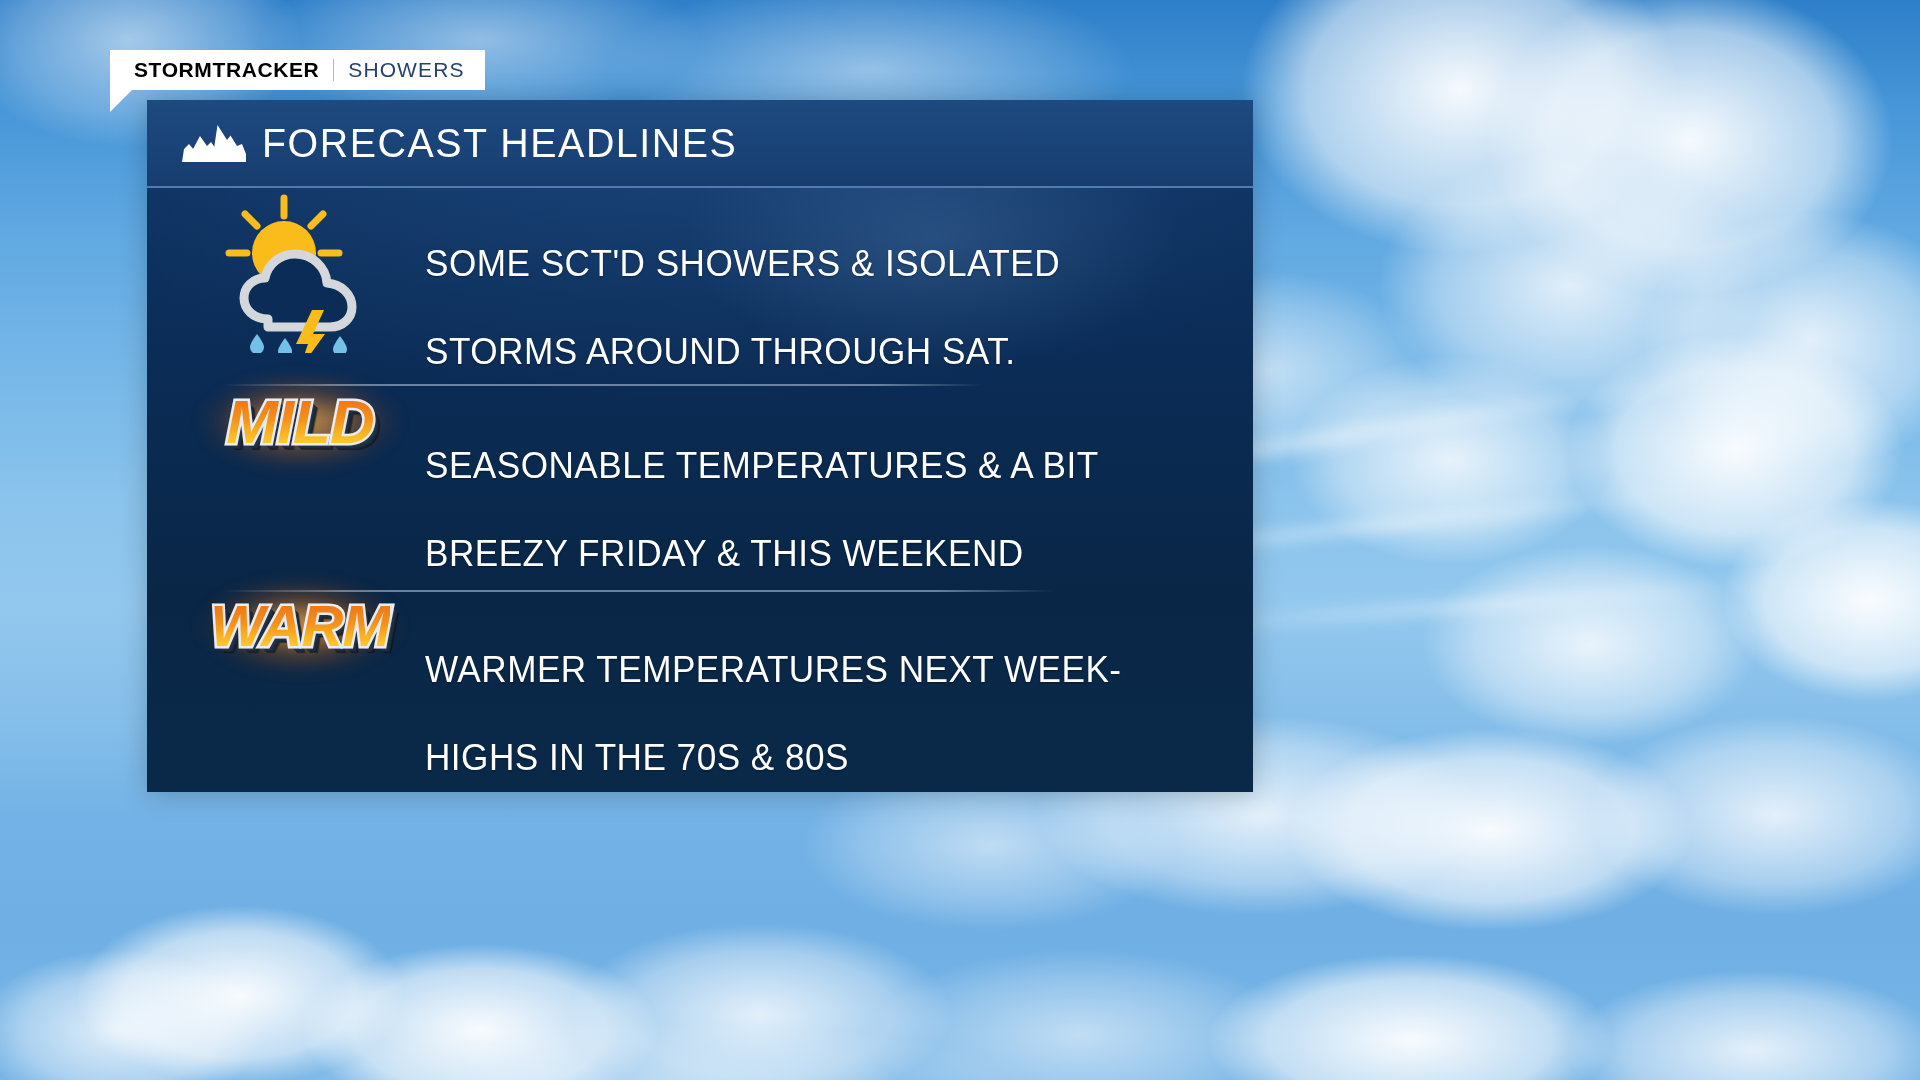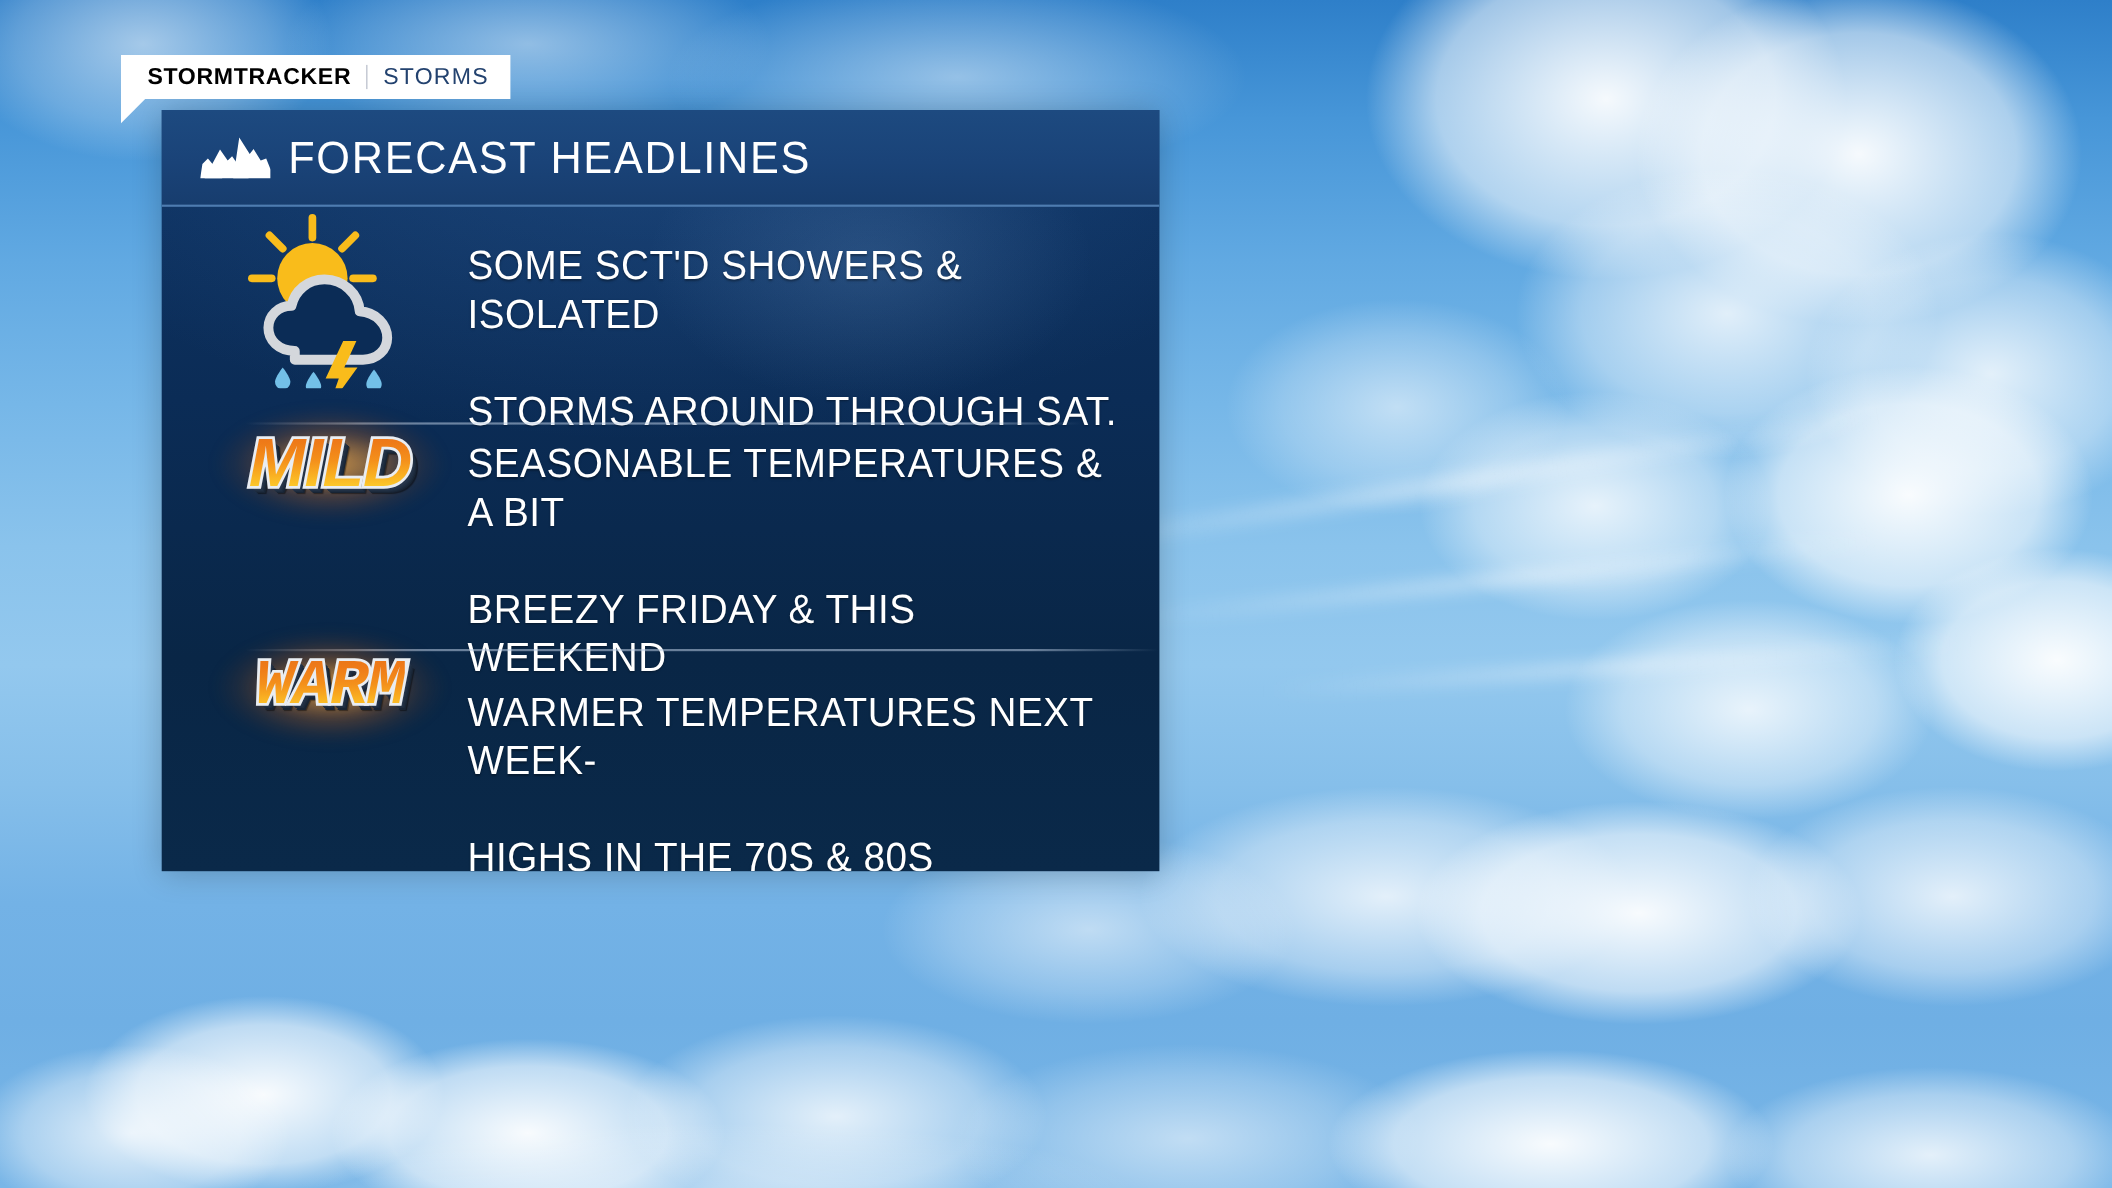--- a/index.html
+++ b/index.html
@@ -58,21 +58,21 @@
   }
   .brand-sep{
     width:1px;height:22px;background:#AFB6C4;margin:0 14px;display:inline-block;
   }
   .brand-light{
     color:#23426F;font-weight:400;font-size:21px;letter-spacing:1.1px;
   }
 
   
   #panel{
-    position:absolute;left:147px;top:100px;width:907px;height:692px;
+    position:absolute;left:147px;top:100px;width:1106px;height:692px;
     z-index:5;
     background:
       radial-gradient(110% 70% at 50% 0%,rgba(52,102,165,.38) 0%,rgba(13,52,103,0) 62%),
       linear-gradient(180deg,#0E3465 0%,#0B2C56 38%,#092646 72%,#0A2949 100%);
     box-shadow:0 2px 26px rgba(0,0,0,.22);
     overflow:hidden;
   }
   
   #panel .panel-haze{
     position:absolute;left:40%;top:-6%;width:62%;height:52%;
@@ -197,21 +197,21 @@
   <div class="cl w2" style="left:-60px;top:930px;width:360px;height:200px;"></div>
   <div class="cl w3" style="left:820px;top:930px;width:520px;height:210px;"></div>
   <div class="cl w" style="left:1150px;top:930px;width:520px;height:220px;"></div>
   <div class="cl w2" style="left:1520px;top:950px;width:470px;height:200px;"></div>
   <div class="cl hz" style="left:200px;top:1010px;width:900px;height:150px;"></div>
 </div>
 
 <div id="brand-tab">
   <span class="brand-strong">STORMTRACKER</span>
   <span class="brand-sep"></span>
-  <span class="brand-light">STORMS</span>
+  <span class="brand-light">SHOWERS</span>
 </div>
 
 <div id="panel">
   <div class="panel-haze"></div>
 
   <div id="panel-header">
     <span class="mtn-wrap">
       <svg width="64" height="42" viewBox="0 0 64 42" aria-hidden="true">
         <path fill="#ffffff" d="M35.5 3 L45 18 L48.5 13.5 L55 24 L60 22 L64 32 L64 40 L30 40 Z"></path>
         <path fill="#ffffff" d="M18 14 L25 24 L29 20 L36 30 L40 28 L44 40 L4 40 Z"></path>
@@ -269,21 +269,21 @@
       </div>
       <div class="row-text">
         <span>SEASONABLE TEMPERATURES &amp; A BIT</span><br>
         <span>BREEZY FRIDAY &amp; THIS WEEKEND</span>
       </div>
     </div>
     <div class="divider" style="top:402px;width:830px;"></div>
 
     <div class="row" style="top:404px;height:200px;">
       <div class="row-icon">
-        <div class="badge" style="font-size:58px;font-family:Liberation Mono, monospace;">
+        <div class="badge" style="font-size:58px;">
           <span class="glow"></span>
           <span class="glow2"></span>
           <span class="shadowtxt">WARM</span>
           <span class="beveltxt">WARM</span>
           <span class="facetxt">WARM</span>
         </div>
       </div>
       <div class="row-text">
         <span>WARMER TEMPERATURES NEXT WEEK-</span><br>
         <span>HIGHS IN THE 70S &amp; 80S</span>

